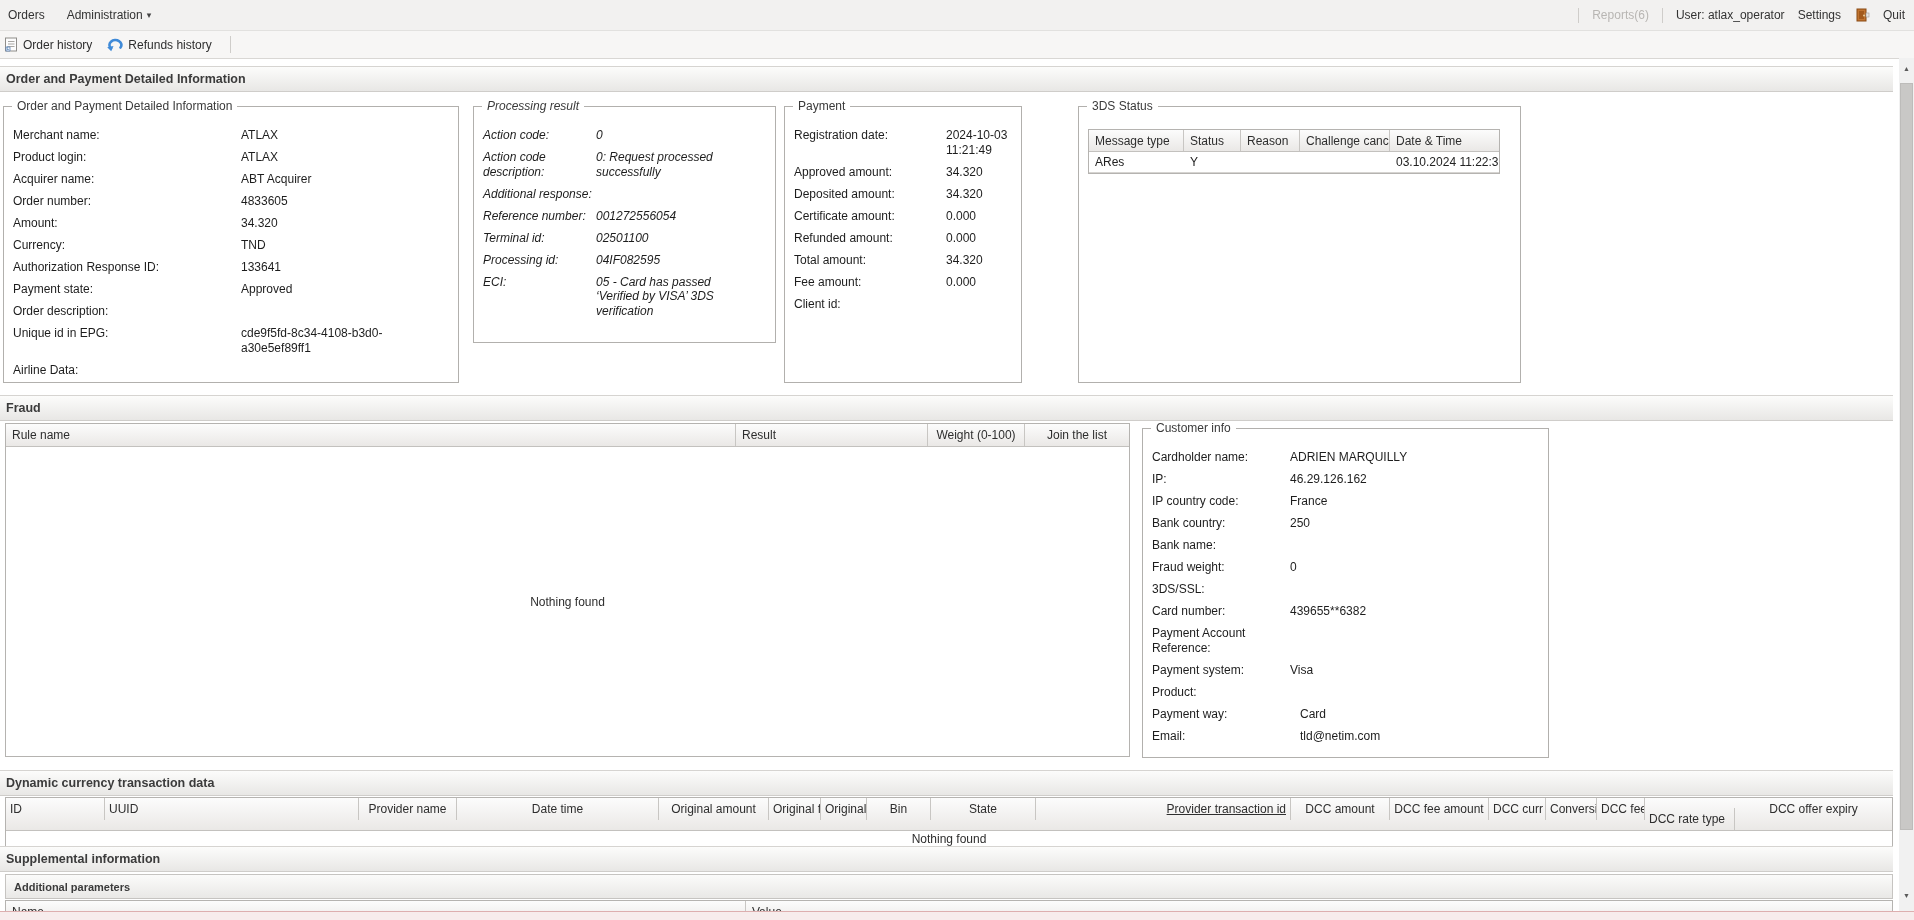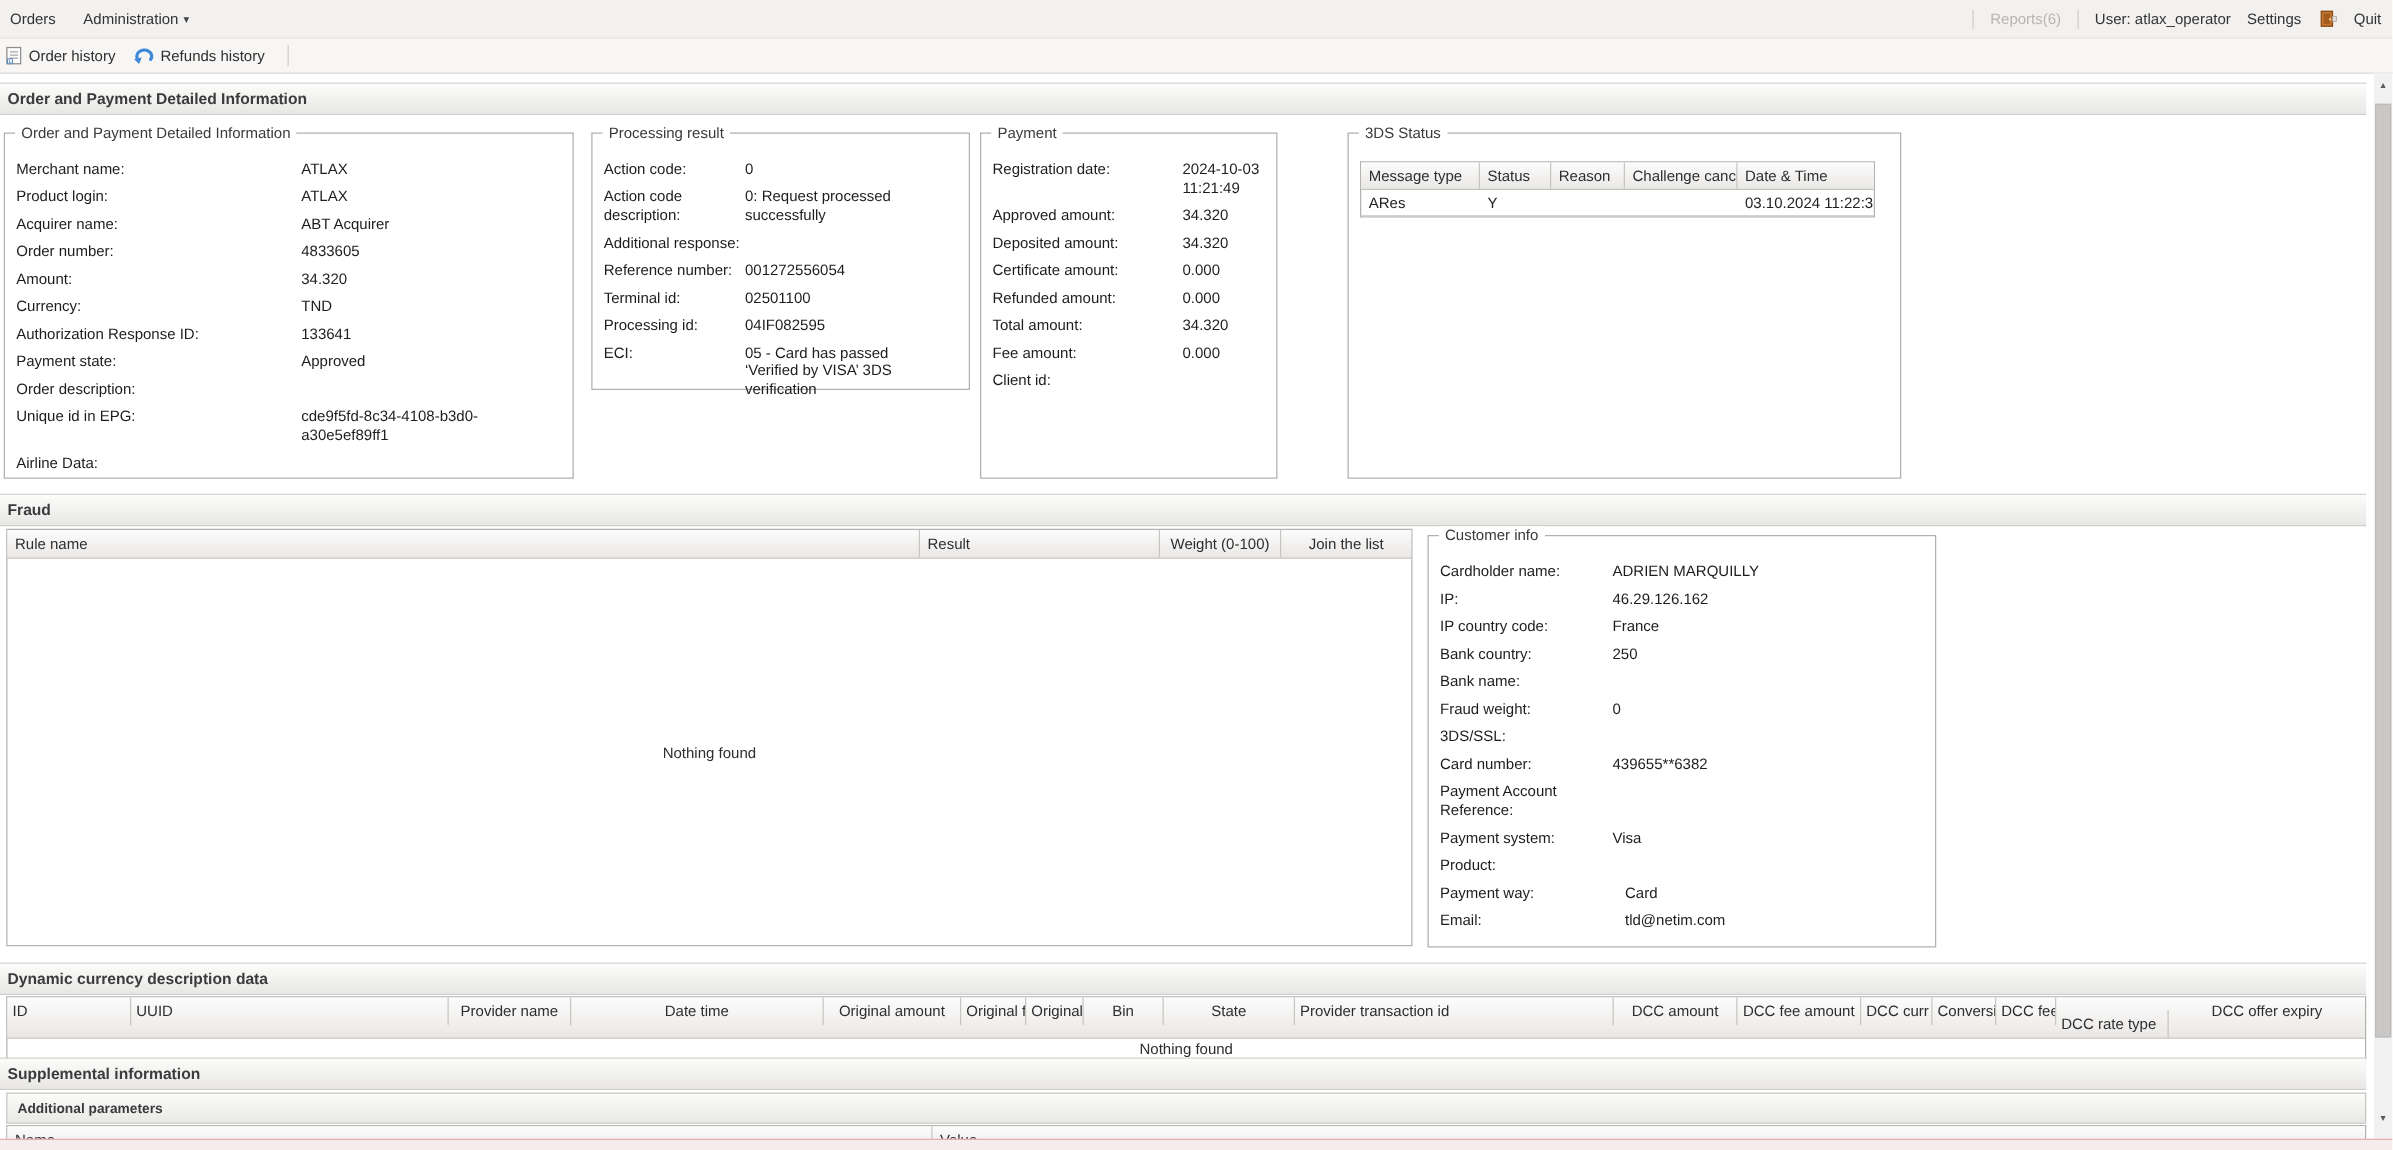--- a/index.html
+++ b/index.html
@@ -31,21 +31,21 @@
   #page-header{top:66px;}
   #fraud-bar{top:395px;}
   #dcc-bar{top:770px;}
   #supp-bar{top:846px;}
   
   .fs{position:absolute;border:1px solid #b2b0ad;background:#fff;box-sizing:border-box;
       padding:21px 8px 0 9px;}
   .fs .legend{position:absolute;top:-8px;left:8px;background:#fff;padding:0 5px;
       font-size:12px;color:#3a3a3a;font-weight:normal;}
   #fs-order{top:106px;left:3px;width:456px;height:277px;}
-  #fs-proc{top:106px;left:473px;width:303px;height:206px;}
+  #fs-proc{top:106px;left:473px;width:303px;height:237px;font-style:italic;}
   #fs-pay{top:106px;left:784px;width:238px;height:277px;}
   #fs-tds{top:106px;left:1078px;width:443px;height:277px;}
   #fs-cust{top:428px;left:1142px;width:407px;height:330px;}
   .kv{display:flex;line-height:14.5px;margin-bottom:7.5px;}
   .kv .lbl{flex:none;color:#1d1d1d;}
   .kv .val{flex:1;color:#1d1d1d;}
   #fs-order .lbl{width:228px;}
   #fs-proc .lbl{width:113px;}
   #fs-proc .val{max-width:160px;}
   #fs-pay .lbl{width:152px;}
@@ -80,21 +80,21 @@
   #dcc-h .th{padding:3px 4px;}
   #dcc-h .th:nth-of-type(1){width:99px;}
   #dcc-h .th:nth-of-type(2){width:254px;}
   #dcc-h .th:nth-of-type(3){width:98px;text-align:center;}
   #dcc-h .th:nth-of-type(4){width:202px;text-align:center;}
   #dcc-h .th:nth-of-type(5){width:110px;text-align:center;}
   #dcc-h .th:nth-of-type(6){width:52px;}
   #dcc-h .th:nth-of-type(7){width:46px;}
   #dcc-h .th:nth-of-type(8){width:64px;text-align:center;}
   #dcc-h .th:nth-of-type(9){width:105px;text-align:center;}
-  #dcc-h .th:nth-of-type(10){width:255px;text-align:left;}
+  #dcc-h .th:nth-of-type(10){width:255px;text-align:right;text-decoration:underline;}
   #dcc-h .th:nth-of-type(11){width:99px;text-align:center;}
   #dcc-h .th:nth-of-type(12){width:99px;text-align:center;}
   #dcc-h .th:nth-of-type(13){width:57px;}
   #dcc-h .th:nth-of-type(14){width:51px;}
   #dcc-h .th:nth-of-type(15){width:48px;}
   #dcc-h .th:nth-of-type(16){width:90px;margin-top:10px;}
   #dcc-h .th:nth-of-type(17){flex:1;text-align:center;}
   .dcc-empty{height:17px;line-height:17px;text-align:center;color:#2e2e2e;}
   
   #addp-bar{position:absolute;top:874px;left:5px;width:1888px;height:25px;box-sizing:border-box;
@@ -420,21 +420,21 @@
         <div class="val">Card</div>
       </div>
 
       <div class="kv">
         <div class="lbl">Email:</div>
         <div class="val">tld@netim.com</div>
       </div>
     </div>
 </div>
 
-<div class="bar" id="dcc-bar">Dynamic currency description data</div>
+<div class="bar" id="dcc-bar">Dynamic currency transaction data</div>
 <div class="gtable" id="dcc-table">
   <div class="ghead" id="dcc-h">
 
   <div class="th">ID</div>
       <div class="th">UUID</div>
       <div class="th">Provider name</div>
       <div class="th">Date time</div>
       <div class="th">Original amount</div>
       <div class="th">Original f</div>
       <div class="th">Original c</div>

